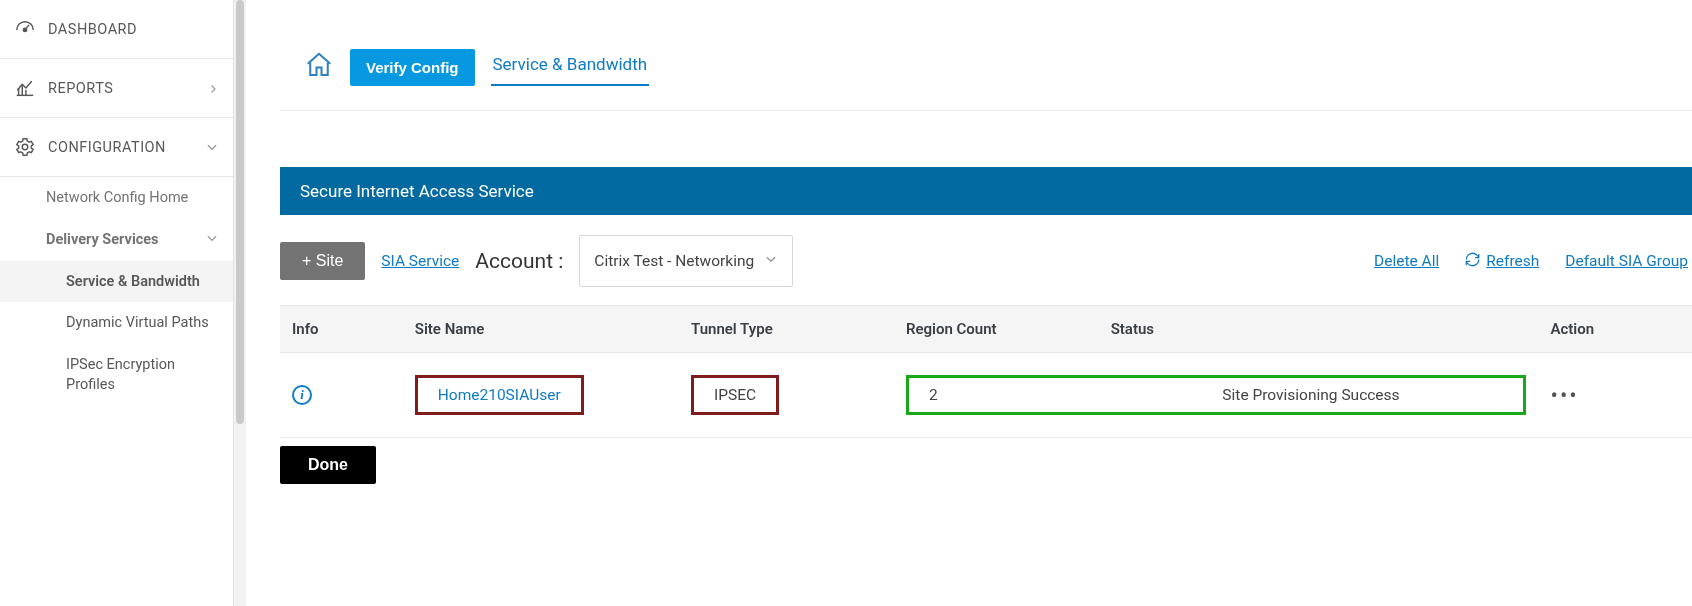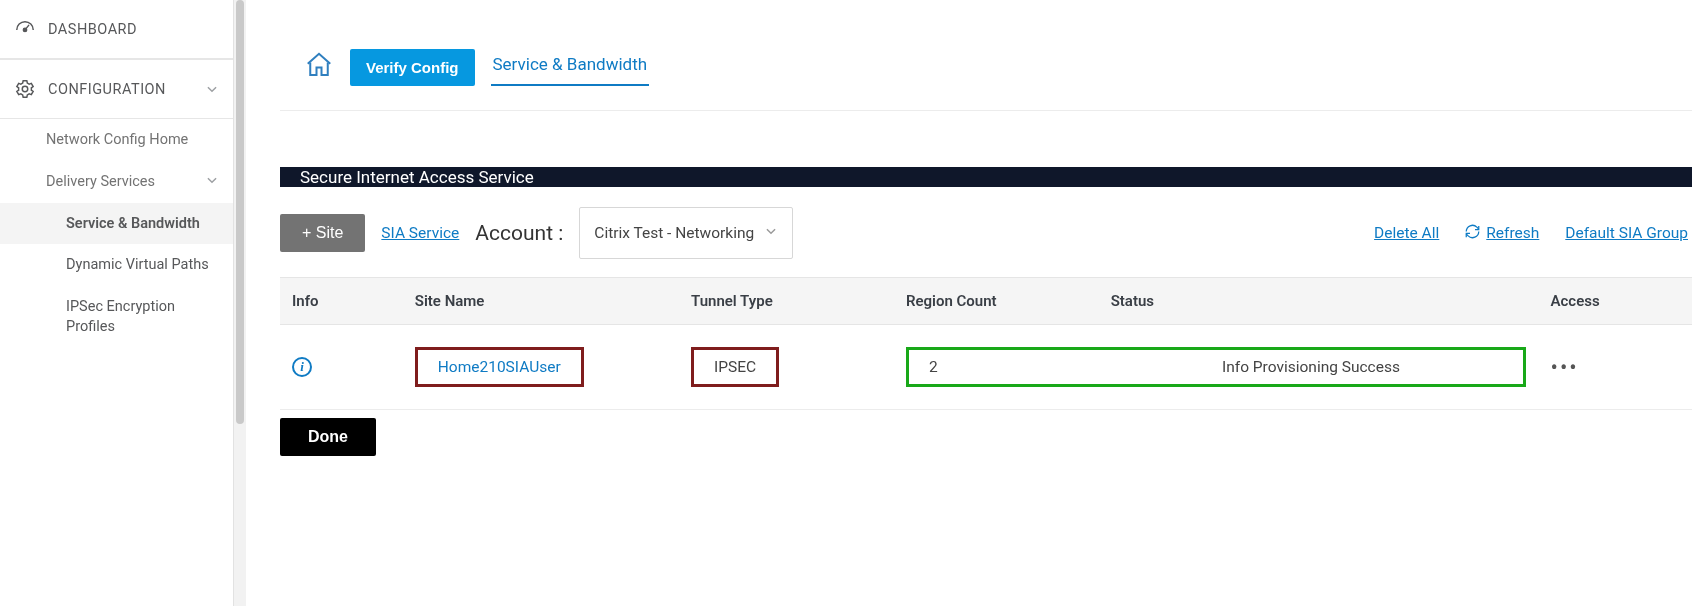--- a/index.html
+++ b/index.html
@@ -33,21 +33,21 @@
     .sb-top-item .sb-icon { width: 22px; display:flex; justify-content:center; }
     .sb-top-item .sb-arrow { margin-left:auto; color:#9da0a3; font-size:18px; }
     .sb-sub {
       padding: 12px 14px 12px 46px;
       font-size: 14.5px;
       color: #737373;
       display:flex; align-items:center;
       cursor: pointer;
     }
     .sb-sub .sb-arrow { margin-left:auto; color:#9da0a3; font-size:16px; }
-    .sb-sub.bold { font-weight:400; }
+    .sb-sub.bold { font-weight:700; }
     .sb-leaf {
       padding: 12px 14px 12px 66px;
       font-size: 14.5px; color:#57585a;
       cursor:pointer;
     }
     .sb-leaf.active {
       font-weight:600;
       background:#f4f4f4;
     }
     .thin-scroll {
@@ -72,22 +72,22 @@
     .btn-primary {
       background:#0698e0; color:#fff; font-weight:600; font-size:15px;
       padding:10px 16px; border-radius:2px; border:none; cursor:pointer;
     }
     .tab-link {
       color:#0f7bc4; font-size:17px; padding:6px 2px 10px 2px;
       border-bottom:2px solid #0f7bc4; cursor:pointer;
     }
     .section-header {
       margin: 56px 0 16px 0;
-      background:#0f172a; color:#fff; font-size:17px;
-      padding:0 20px; font-weight:400;
+      background:#0369a1; color:#fff; font-size:17px;
+      padding:14px 20px; font-weight:400;
     }
     .toolbar {
       display:flex; align-items:center; gap:16px; padding:4px 0 18px 0;
     }
     .btn-add { background:#737373;color:#fff;border:none;padding:10px 22px;font-size:16px;font-weight:500;border-radius:2px;cursor:pointer;}
     .link { color:#0f7bc4; text-decoration:underline; font-size:15.5px; cursor:pointer; display:inline-flex; align-items:center; gap:6px;}
     .lbl { font-size:21px; color:#333;}
     .dropdown {
       border:1px solid #d7d7d7; padding:16px 14px; font-size:15.5px; color:#444;
       display:flex; align-items:center; gap:10px; cursor:pointer; border-radius:2px;
@@ -126,20 +126,37 @@
       <svg width="22" height="22" viewBox="0 0 24 24" fill="none" stroke="#57585a" stroke-width="1.6">
           <path d="M3 13a9 9 0 0 1 18 0"></path>
           <circle cx="12" cy="13" r="1.8" fill="#57585a"></circle>
           <path d="M12 13 L16 8" stroke-linecap="round"></path>
         </svg>
     </span>
     <span>DASHBOARD</span>
   </div>
   <div class="sb-divider"></div>
 
+  <div class="sb-top-item">
+    <span class="sb-icon">
+      <svg width="22" height="22" viewBox="0 0 24 24" fill="none" stroke="#57585a" stroke-width="1.6">
+          <path d="M3 20h18"></path>
+          <path d="M5 20V12"></path>
+          <path d="M9 20V8"></path>
+          <path d="M13 20V14"></path>
+          <path d="M4 14l5-6 4 4 6-7" stroke-linecap="round" stroke-linejoin="round"></path>
+        </svg>
+    </span>
+    <span>REPORTS</span>
+    <span class="sb-arrow">
+      <svg width="12" height="12" viewBox="0 0 24 24" fill="none" stroke="currentColor" stroke-width="2.5">
+          <path d="M9 5l7 7-7 7"></path>
+        </svg>
+    </span>
+  </div>
   <div class="sb-divider"></div>
 
   <div class="sb-top-item">
     <span class="sb-icon">
       <svg width="22" height="22" viewBox="0 0 24 24" fill="none" stroke="#57585a" stroke-width="1.6">
           <circle cx="12" cy="12" r="3"></circle>
           <path d="M19 12a7 7 0 0 0-.1-1.2l2-1.5-2-3.4-2.3.9a7 7 0 0 0-2-1.2L14 3h-4l-.6 2.6a7 7 0 0 0-2 1.2l-2.3-.9-2 3.4 2 1.5A7 7 0 0 0 5 12c0 .4 0 .8.1 1.2l-2 1.5 2 3.4 2.3-.9a7 7 0 0 0 2 1.2L10 21h4l.6-2.6a7 7 0 0 0 2-1.2l2.3.9 2-3.4-2-1.5c.1-.4.1-.8.1-1.2z"></path>
         </svg>
     </span>
     <span>CONFIGURATION</span>
@@ -237,42 +254,42 @@
       <tr>
         <th style="width:8%">Info</th>
         <th style="width:18%">Site Name</th>
         <th style="width:14%">Tunnel Type</th>
         <th style="width:42%" colspan="2">
           <div style="display:flex">
             <span style="flex:0 0 33%">Region Count</span>
             <span style="flex:1">Status</span>
           </div>
         </th>
-        <th style="width:10%">Access</th>
+        <th style="width:10%">Action</th>
       </tr>
     </thead>
     <tbody>
       <tr>
         <td>
           <span class="info-circ">i</span>
         </td>
         <td>
           <span class="hl">
             <span class="cell-link">Home210SIAUser</span>
           </span>
         </td>
         <td>
           <span class="hl">
             <span>IPSEC</span>
           </span>
         </td>
         <td colspan="2">
           <div class="hl-wide">
             <span class="a">2</span>
-            <span class="b">Info Provisioning Success</span>
+            <span class="b">Site Provisioning Success</span>
           </div>
         </td>
         <td>
           <span class="dots">•••</span>
         </td>
       </tr>
     </tbody>
   </table>
 
   <button class="btn-done">

